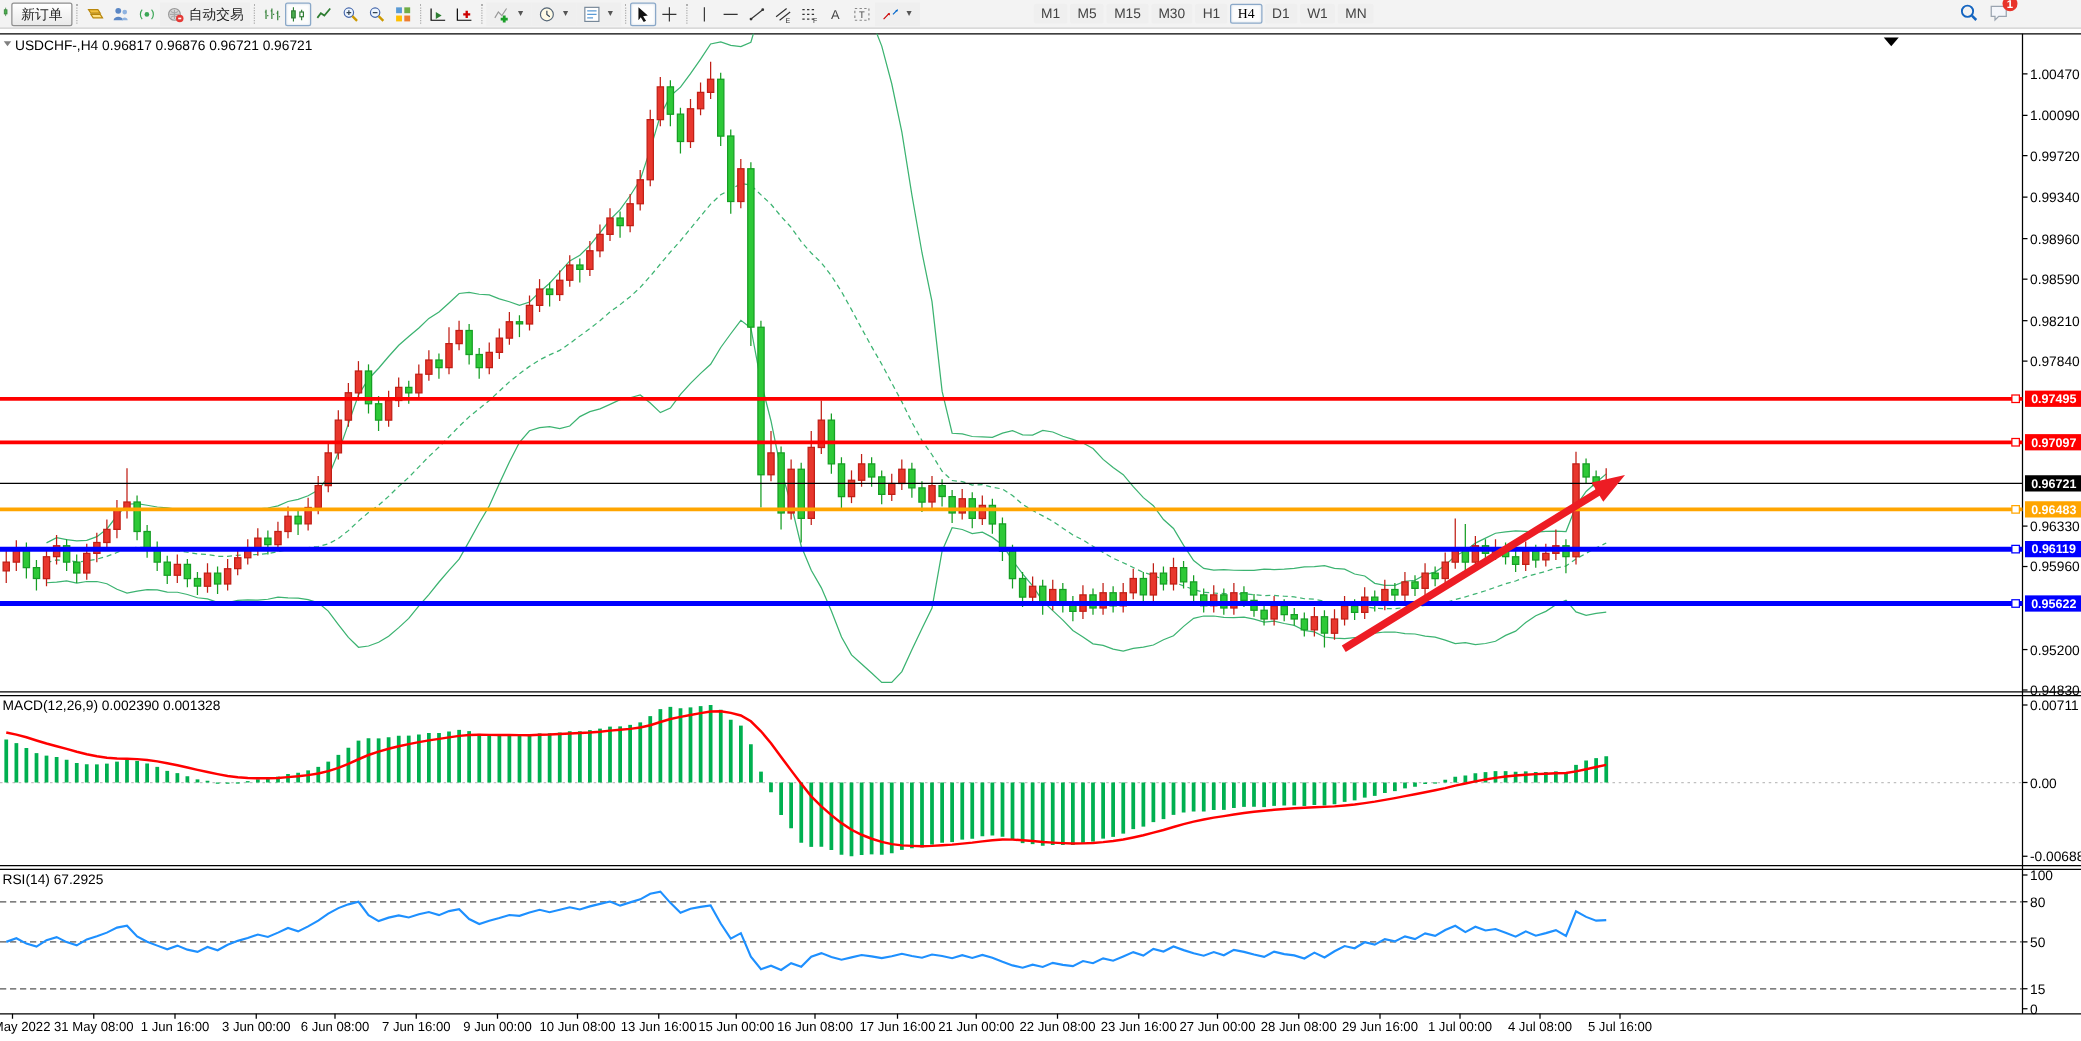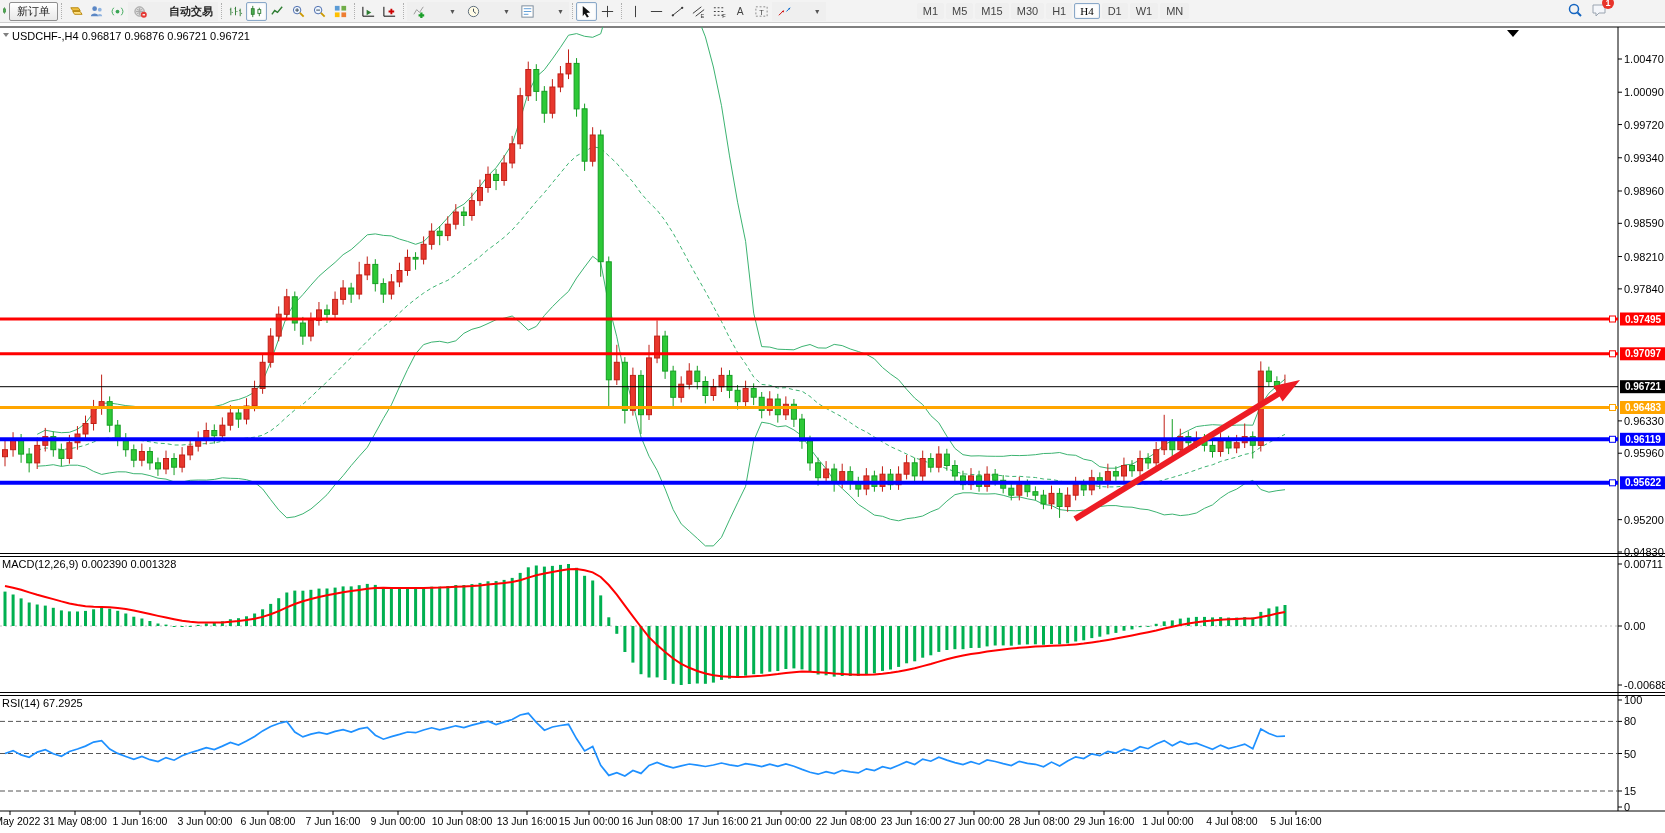--- a/index.html
+++ b/index.html
@@ -7,22 +7,22 @@
   
   #toolbar{height:22px;background:#f3f3f3;border-bottom:1px solid #cfcfcf;display:flex;
     align-items:center;font-size:11px;color:#333;white-space:nowrap;}
   .tb{height:19px;min-width:21px;display:inline-flex;align-items:center;justify-content:center;
     border:1px solid transparent;background:none;padding:0 1px;margin:0;cursor:default;}
   .tb svg{width:15px;height:15px;display:block;}
   .tb.pressed{background:#fdfdfd;border:1px solid #8aa8c8;box-shadow:inset 0 0 2px #cdd9e6;border-radius:2px;}
   .tb-sep{border-left:1px dotted #b0b0b0;height:16px;margin:0 3px;}
   .btn-raised{height:19px;display:inline-flex;align-items:center;gap:3px;border:1px solid #8f8f8f;
     border-radius:2px;background:linear-gradient(#ffffff,#e9e9e9);padding:0 7px;font-size:11px;color:#222;}
-  .btn-flat{height:19px;display:inline-flex;align-items:center;gap:21px;border:1px solid transparent;
-    padding:0 4px;font-size:11px;color:#222;position:relative;font-weight:bold;}
+  .btn-flat{height:19px;display:inline-flex;align-items:center;gap:3px;border:1px solid transparent;
+    padding:0 4px;font-size:11px;color:#222;position:relative;}
   .caret{font-size:7px;color:#555;margin-left:1px;}
   .tfb{font-size:11px;color:#444;padding:1px 5px;border:1px solid transparent;margin:0 1px;border-radius:2px;}
   .tfb.active{background:#fdfdfd;border-color:#8aa8c8;box-shadow:inset 0 0 2px #cdd9e6;color:#000;font-family:Liberation Serif, serif;}
   #tf-group{display:inline-flex;margin-left:90px;}
   .right-icons{margin-left:auto;margin-right:58px;display:inline-flex;gap:8px;align-items:center;}
   .chat-wrap{position:relative;}
   .badge{position:absolute;top:-5px;right:-7px;background:#e8342a;color:#fff;border-radius:50%;
     width:12px;height:12px;font-size:9px;line-height:12px;text-align:center;font-weight:bold;}
   .sliver{width:9px;overflow:hidden;display:inline-block;}
   

